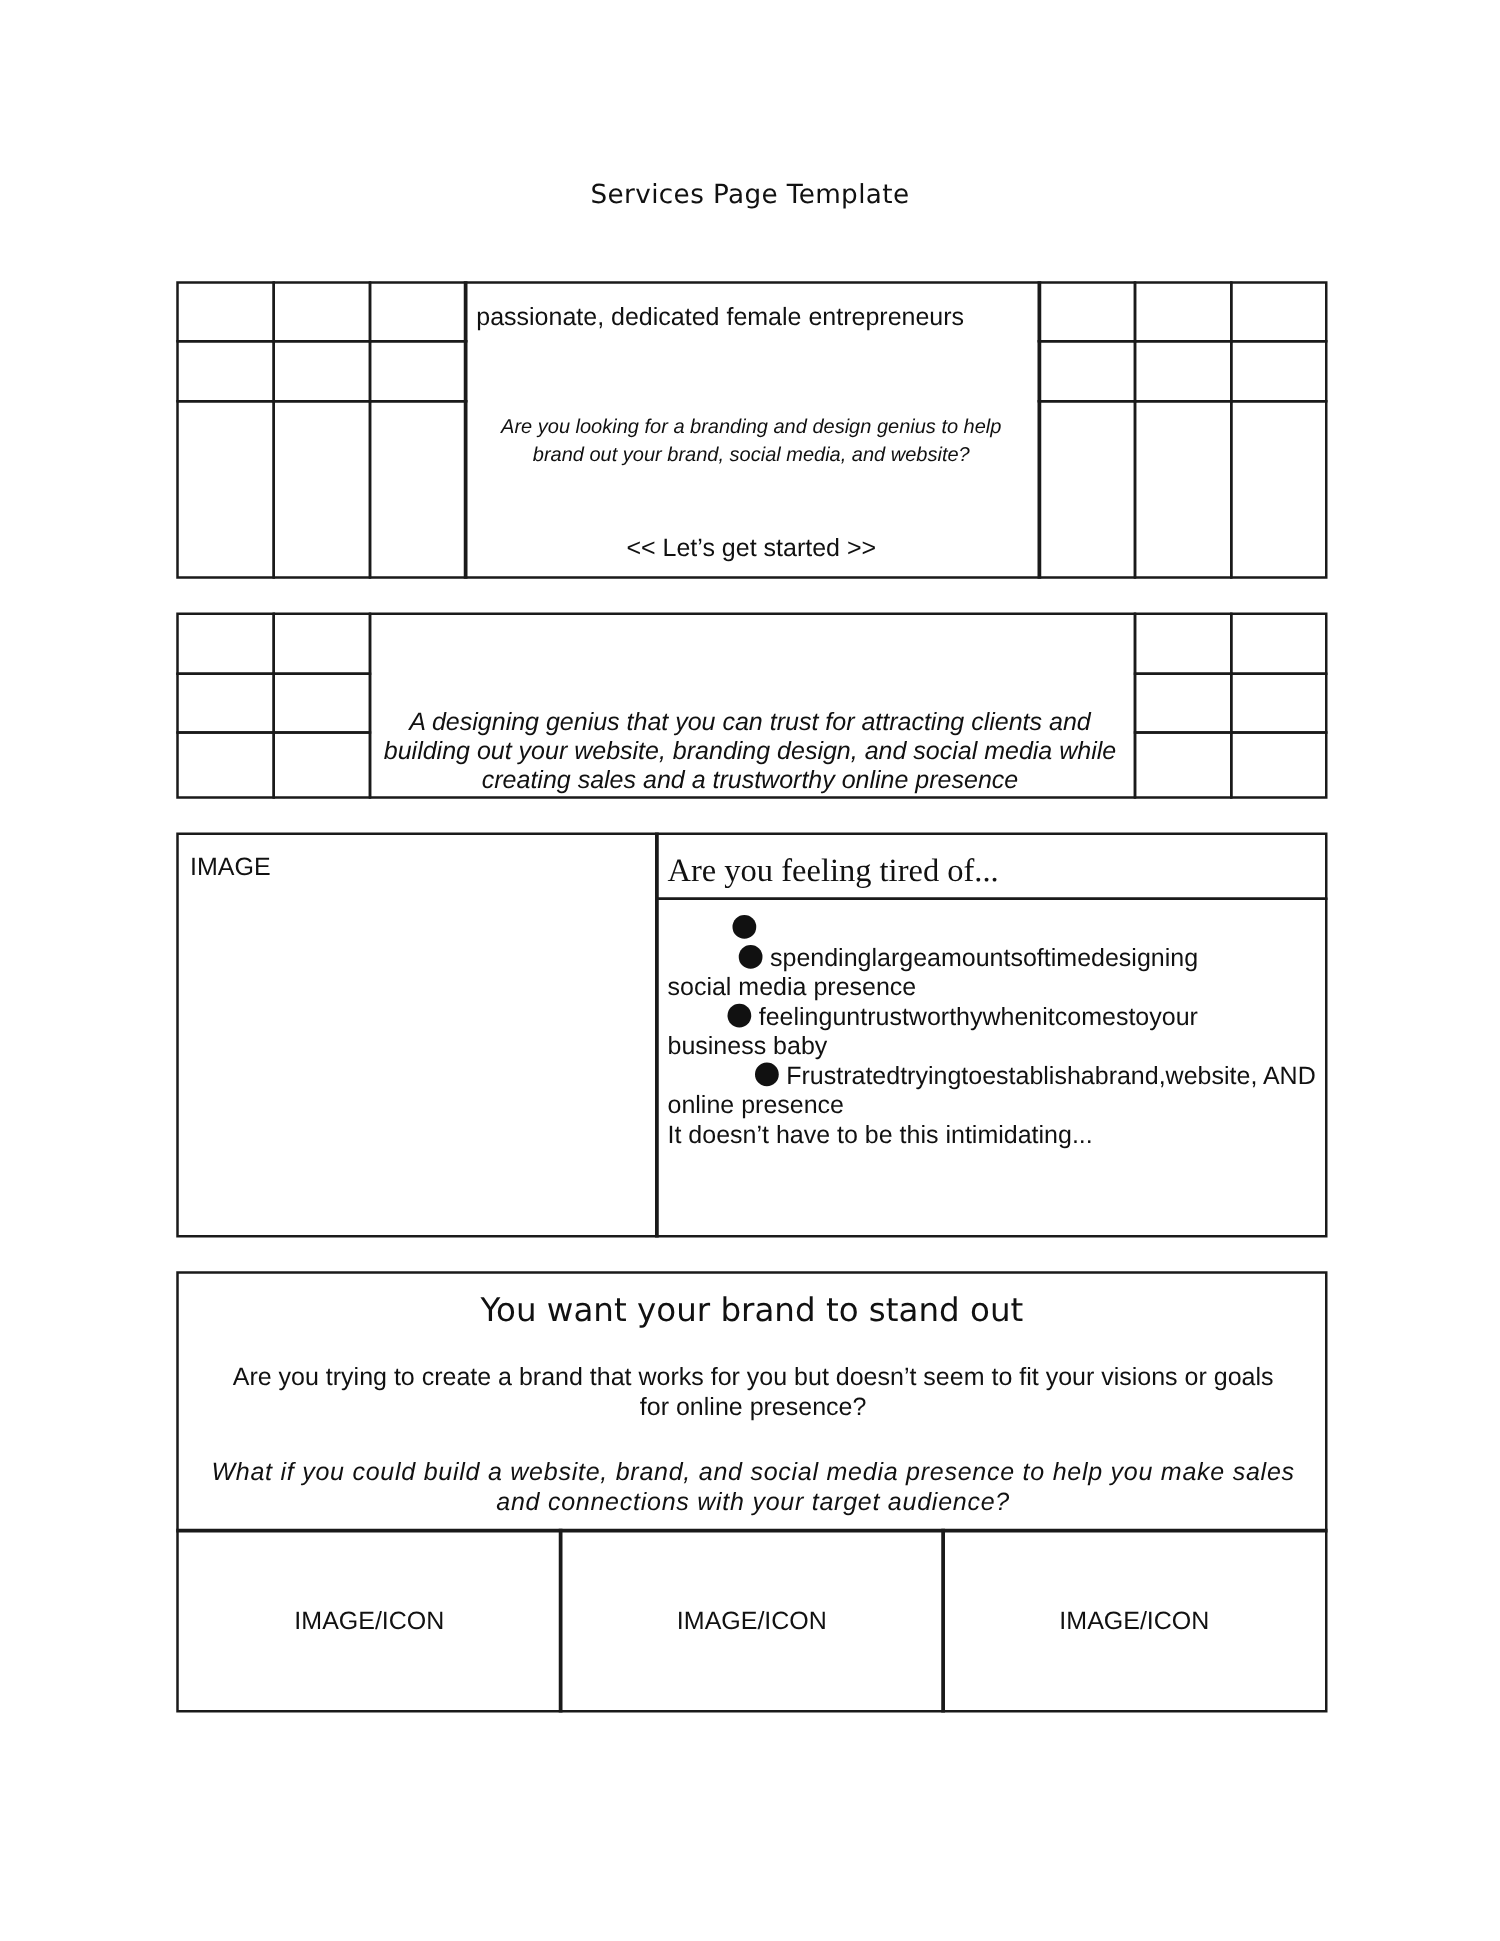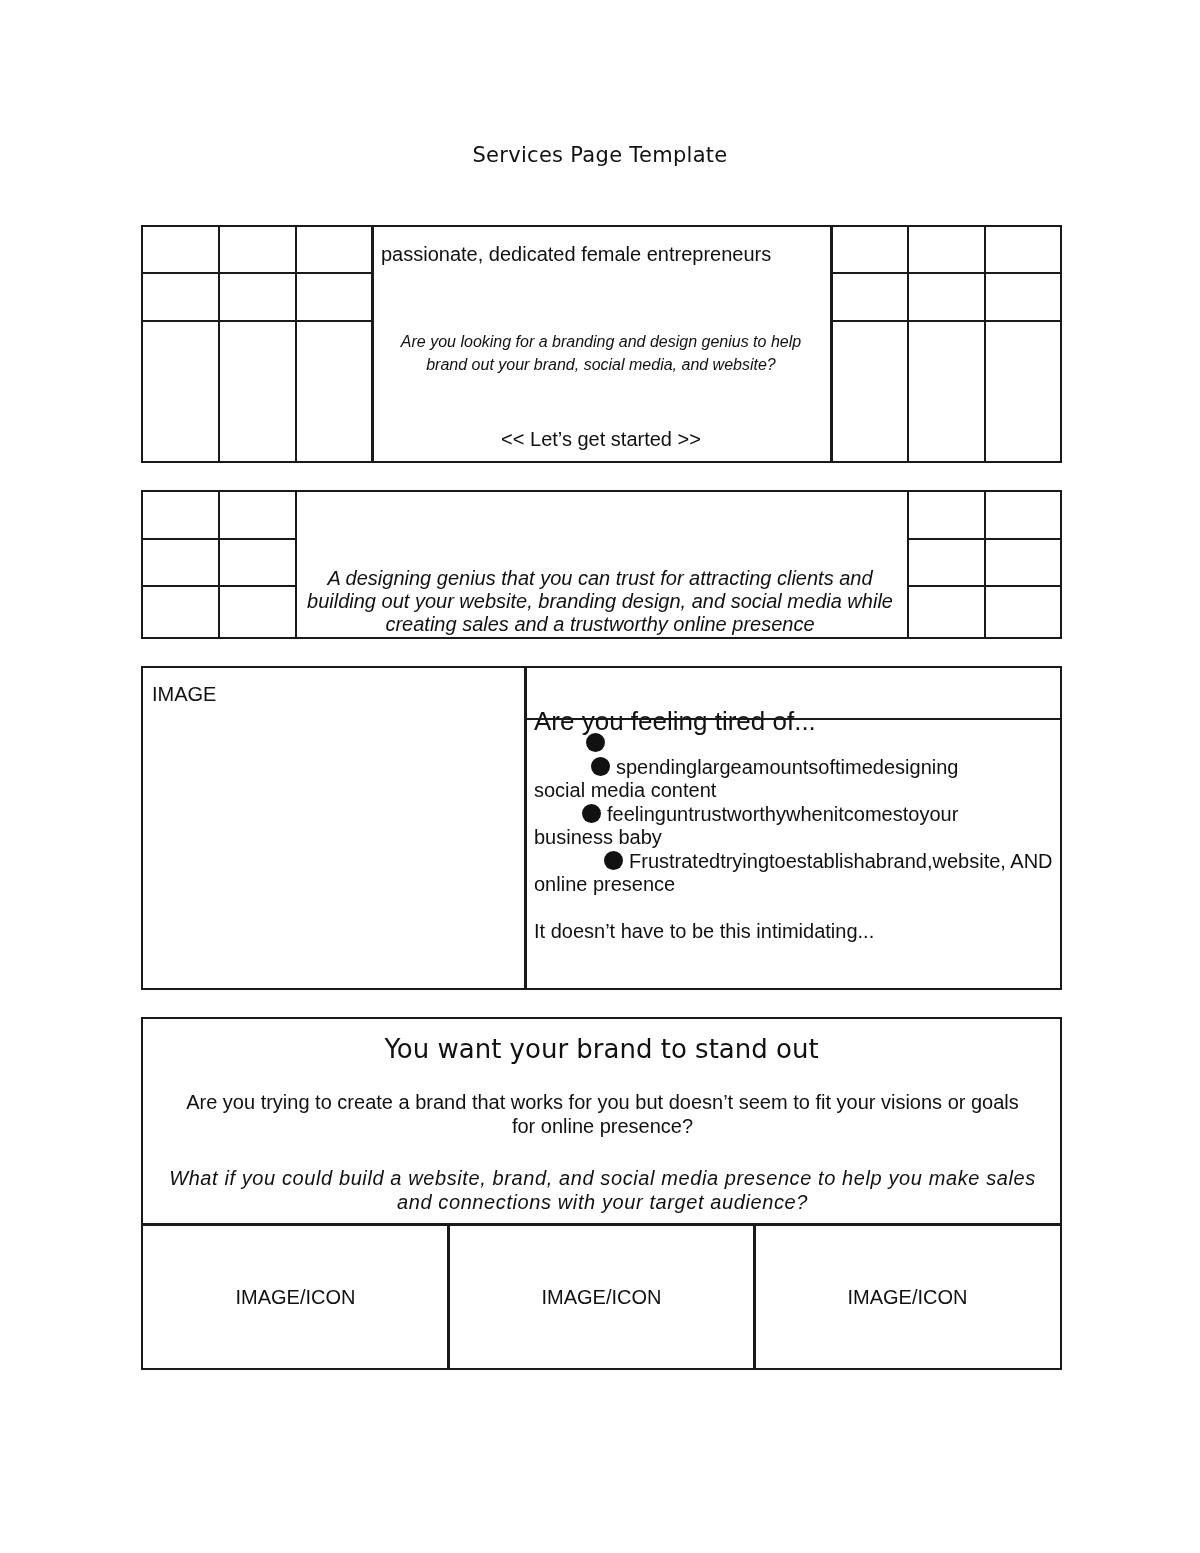--- a/index.html
+++ b/index.html
@@ -64,29 +64,29 @@
   <div class="cell" style="left:984px;top:538px;width:78px;height:49px"></div>
   <div class="cell" style="left:907px;top:585px;width:79px;height:54px"></div>
   <div class="cell" style="left:984px;top:585px;width:78px;height:54px"></div>
 </div>
 
 <div>
   <div class="cell" style="left:141px;top:666px;width:386px;height:324px"></div>
   <div class="txt" style="left:152px;top:683px;font-size:20px;">IMAGE</div>
 
   <div class="cell" style="left:524px;top:666px;width:538px;height:54px"></div>
-  <div class="txt" style="left:534px;top:706px;font-size:26px;font-family:Liberation Sans, sans-serif;">Are you feeling tired of...</div>
+  <div class="txt" style="left:534px;top:682px;font-size:26px;font-family:Liberation Serif, serif;">Are you feeling tired of...</div>
   <div class="cell" style="left:524px;top:718px;width:538px;height:272px"></div>
 
   <div class="txt" style="left:534px;top:732px;width:520px;font-size:20px;line-height:23.5px;">
     <div style="padding-left:52px"><span class="bul"></span></div>
-    <div style="text-indent:57px;padding-right:40px"><span class="bul"></span><span>spendinglargeamountsoftimedesigning social media content</span></div>
+    <div style="text-indent:57px;padding-right:40px"><span class="bul"></span><span>spendinglargeamountsoftimedesigning social media presence</span></div>
     <div style="text-indent:48px;padding-right:40px"><span class="bul"></span><span>feelinguntrustworthywhenitcomestoyour business baby</span></div>
     <div style="text-indent:70px"><span class="bul"></span><span>Frustratedtryingtoestablishabrand,website, AND online presence</span></div>
-    <div style="margin-top:23px">It doesn’t have to be this intimidating...</div>
+    <div style="">It doesn’t have to be this intimidating...</div>
   </div>
 </div>
 
 <div>
   <div class="cell" style="left:141px;top:1017px;width:921px;height:209px"></div>
   <div class="txt c" style="left:141px;top:1034px;width:921px;font-size:26px;font-family:'DejaVu Sans',sans-serif;">You want your brand to stand out</div>
   <div class="txt c" style="left:175px;top:1090px;width:855px;font-size:20px;line-height:24px;">Are you trying to create a brand that works for you but doesn’t seem to fit your visions or goals for online presence?</div>
   <div class="txt c ital" style="left:155px;top:1166px;width:895px;font-size:20px;line-height:24px;letter-spacing:0.6px;">What if you could build a website, brand, and social media presence to help you make sales and connections with your target audience?</div>
 
   <div class="cell" style="left:141px;top:1223px;width:309px;height:147px"></div>

